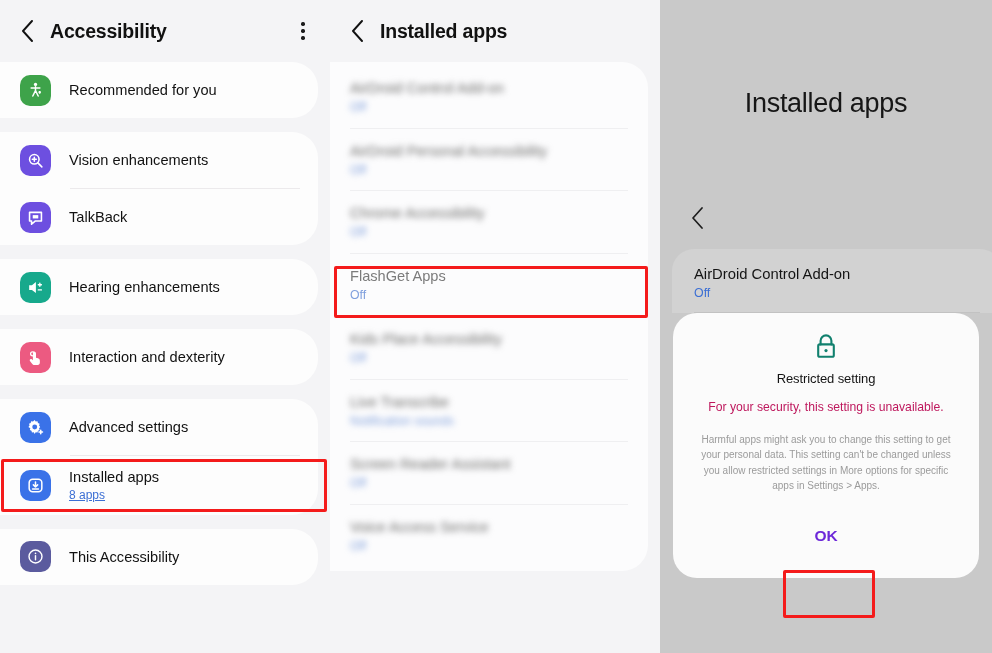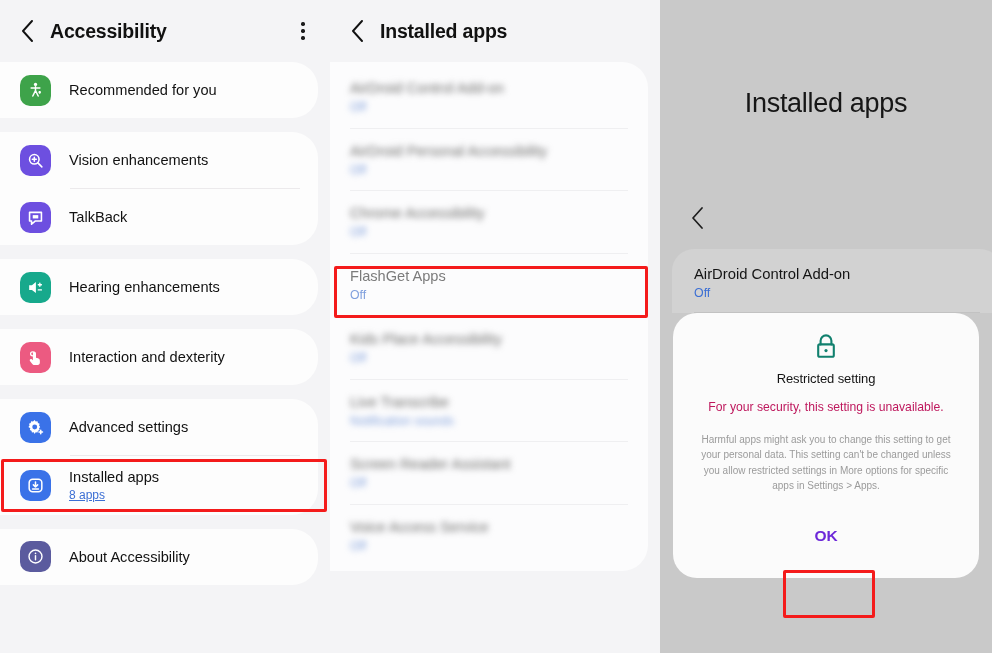--- a/index.html
+++ b/index.html
@@ -251,21 +251,21 @@
     <div class="card">
       <div class="row">
         <div class="ic" style="background:#5b5b9e">
           <svg width="19" height="19" viewBox="0 0 24 24" fill="none" stroke="#fff" stroke-width="1.8" stroke-linecap="round">
             <circle cx="12" cy="12" r="8.2"></circle>
             <path d="M12 11v5.2"></path>
             <circle cx="12" cy="8.1" r="1.05" fill="#fff" stroke="none"></circle>
           </svg>
         </div>
         <div class="row-txt">
-          <div class="row-title">About Accessibility</div>
+          <div class="row-title">This Accessibility</div>
         </div>
       </div>
     </div>
 
     <div class="hl" id="hl-installed-apps"></div>
   </div>
 
   <div class="panel-mid">
 
     <div class="hdr">

